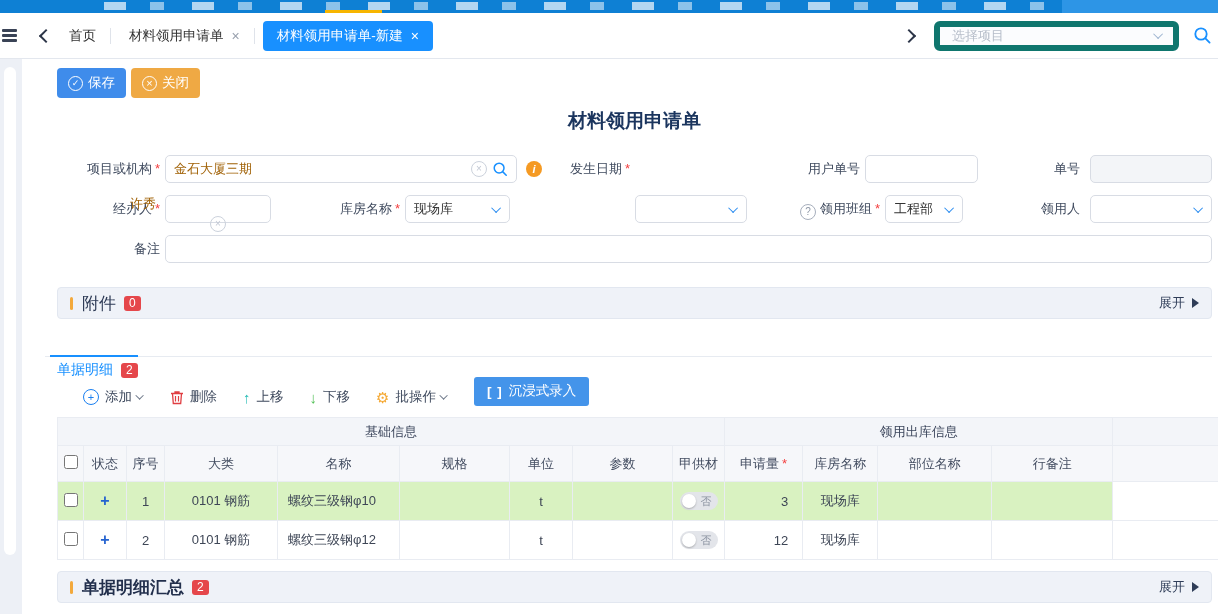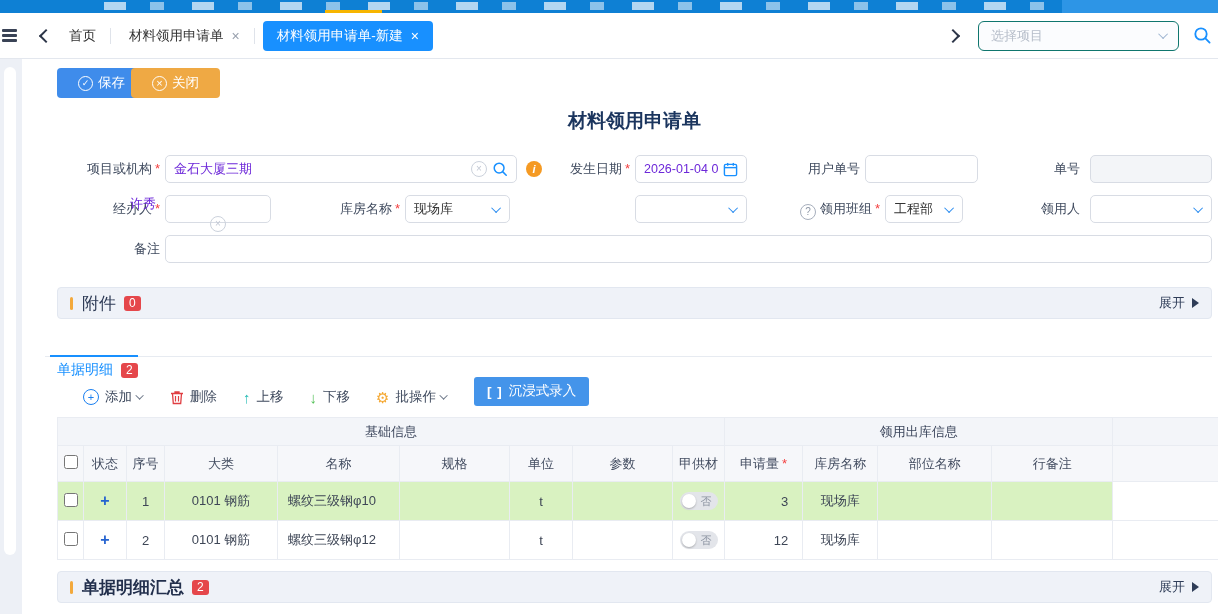--- a/index.html
+++ b/index.html
@@ -21,44 +21,44 @@
   .chev-right{transform:rotate(-135deg);margin-left:auto;}
   .chev-down{width:6px;height:6px;border-width:1.7px;border-color:#2a8cf0;transform:rotate(-45deg) translateY(-2px);}
   .chev-down.light{border-color:#9db4d0;}
   .chev-sm{width:5px;height:5px;border-width:1.6px;border-color:#6d7889;transform:rotate(-45deg) translateY(-2px);}
   .tab{font-size:13.5px;color:#333;margin-left:18px;display:flex;align-items:center;gap:8px;cursor:pointer;white-space:nowrap;}
   .tab-close{font-size:14px;color:#98a0ad;line-height:1;}
   .tab-close::before{content:"\00D7";}
   .tab.active{margin-left:8px;background:#1890ff;color:#fff;height:30px;padding:0 14px;border-radius:4px;}
   .tab.active .tab-close{color:#fff;}
   .tab-divider{width:1px;height:16px;background:#dfe3ea;margin-left:14px;}
-  .proj-select{margin-left:20px;width:201px;height:30px;box-sizing:border-box;border:1px solid #0f766e;background:#fbfcfe;
+  .proj-select{margin-left:20px;width:245px;height:30px;box-sizing:border-box;border:6px solid #0f766e;background:#fbfcfe;
                border-radius:6px;display:flex;align-items:center;padding:0 10px;}
   .proj-select input{border:none;outline:none;background:transparent;flex:1;min-width:0;font:inherit;font-size:13px;color:#333;}
   .proj-select input::placeholder{color:#b6bdc9;}
   .tab-search{margin-left:14px;margin-right:6px;cursor:pointer;display:flex;}
   
   .gutter{position:absolute;left:0;top:59px;width:22px;height:555px;background:#edf0f6;}
   .gutter-strip{position:absolute;left:4px;top:8px;width:12px;height:488px;background:#fff;border-radius:6px;}
   
   .btn{position:absolute;top:68px;height:30px;border:none;border-radius:4px;color:#fff;font-size:13.5px;
-       display:inline-flex;align-items:center;gap:5px;padding:0 21px;cursor:pointer;font-family:inherit;}
+       display:inline-flex;align-items:center;gap:5px;padding:0 11px;cursor:pointer;font-family:inherit;}
   .btn-save{left:57px;background:#3f8ceb;}
   .btn-close{left:131px;background:#efa944;}
   .cicon{display:inline-flex;width:13px;height:13px;border:1.2px solid #fff;border-radius:50%;align-items:center;justify-content:center;font-size:9px;line-height:1;}
   .cicon.check::before{content:"\2713";}
   .cicon.cross::before{content:"\00D7";font-size:11px;}
   
   .form-title{position:absolute;left:57px;top:108px;width:1155px;text-align:center;margin:0;
               font-size:19px;font-weight:bold;color:#1b355e;}
   .flabel{position:absolute;height:28px;line-height:28px;text-align:right;font-size:13px;color:#3f4a5e;white-space:nowrap;}
   .req{color:#f43f3f;margin-left:3px;font-style:normal;}
   .field,.select{position:absolute;height:28px;box-sizing:border-box;border:1px solid #d8dce4;border-radius:5px;
          background:#fff;display:flex;align-items:center;padding:0 8px;gap:5px;}
-  .field input{border:none;outline:none;background:transparent;flex:1;min-width:0;font:inherit;font-size:13px;color:#6d28d9;padding:0;}
+  .field input{border:none;outline:none;background:transparent;flex:1;min-width:0;font:inherit;font-size:13px;color:#a16207;padding:0;}
   .field.disabled{background:#f3f5f8;}
   .select{cursor:pointer;}
   .select .val{flex:1;font-size:13px;color:#333;white-space:nowrap;overflow:hidden;}
   .clear-ico{display:inline-flex;width:14px;height:14px;border:1px solid #ccd2dc;border-radius:50%;color:#c2c8d4;
              align-items:center;justify-content:center;font-size:10px;line-height:1;cursor:pointer;flex:none;}
   .clear-ico::before{content:"\00D7";}
   .info-ico{position:absolute;width:16px;height:16px;border-radius:50%;background:#f59a23;color:#fff;
             display:flex;align-items:center;justify-content:center;font-size:11px;font-weight:bold;font-style:italic;cursor:pointer;}
   .info-ico::before{content:"i";}
   .q-ico{display:inline-flex;width:14px;height:14px;border:1.2px solid #a7afbd;border-radius:50%;color:#8e97a6;
@@ -180,29 +180,20 @@
     <span class="clear-ico"></span>
     <svg width="16" height="16" viewBox="0 0 18 18">
         <circle cx="8" cy="8" r="5.5" fill="none" stroke="#1890ff" stroke-width="1.7"></circle>
         <line x1="12.2" y1="12.2" x2="16" y2="16" stroke="#1890ff" stroke-width="1.7" stroke-linecap="round"></line>
       </svg>
   </div>
   <span class="info-ico" style="left:526px;top:161px;"></span>
 
   <span class="flabel" style="left:520px;top:155px;width:110px;">
     <span>发生日期</span><i class="req">*</i></span>
-  <div class="field" style="left:635px;top:155px;width:112px;">
-    <input style="font-size: 12.5px;" value="2026-01-04 0">
-    <svg width="15" height="15" viewBox="0 0 16 16">
-        <rect x="1.5" y="2.5" width="13" height="12" rx="1.5" fill="none" stroke="#1890ff" stroke-width="1.5"></rect>
-        <line x1="1.5" y1="6" x2="14.5" y2="6" stroke="#1890ff" stroke-width="1.5"></line>
-        <line x1="5" y1="1" x2="5" y2="4" stroke="#1890ff" stroke-width="1.5"></line>
-        <line x1="11" y1="1" x2="11" y2="4" stroke="#1890ff" stroke-width="1.5"></line>
-      </svg>
-  </div>
 
   <span class="flabel" style="left:750px;top:155px;width:110px;">
     <span>用户单号</span></span>
   <div class="field" style="left:865px;top:155px;width:113px;">
     <input value="" style="">
   </div>
 
   <span class="flabel" style="left:970px;top:155px;width:110px;">
     <span>单号</span></span>
   <div class="field disabled" style="left:1090px;top:155px;width:122px;">

